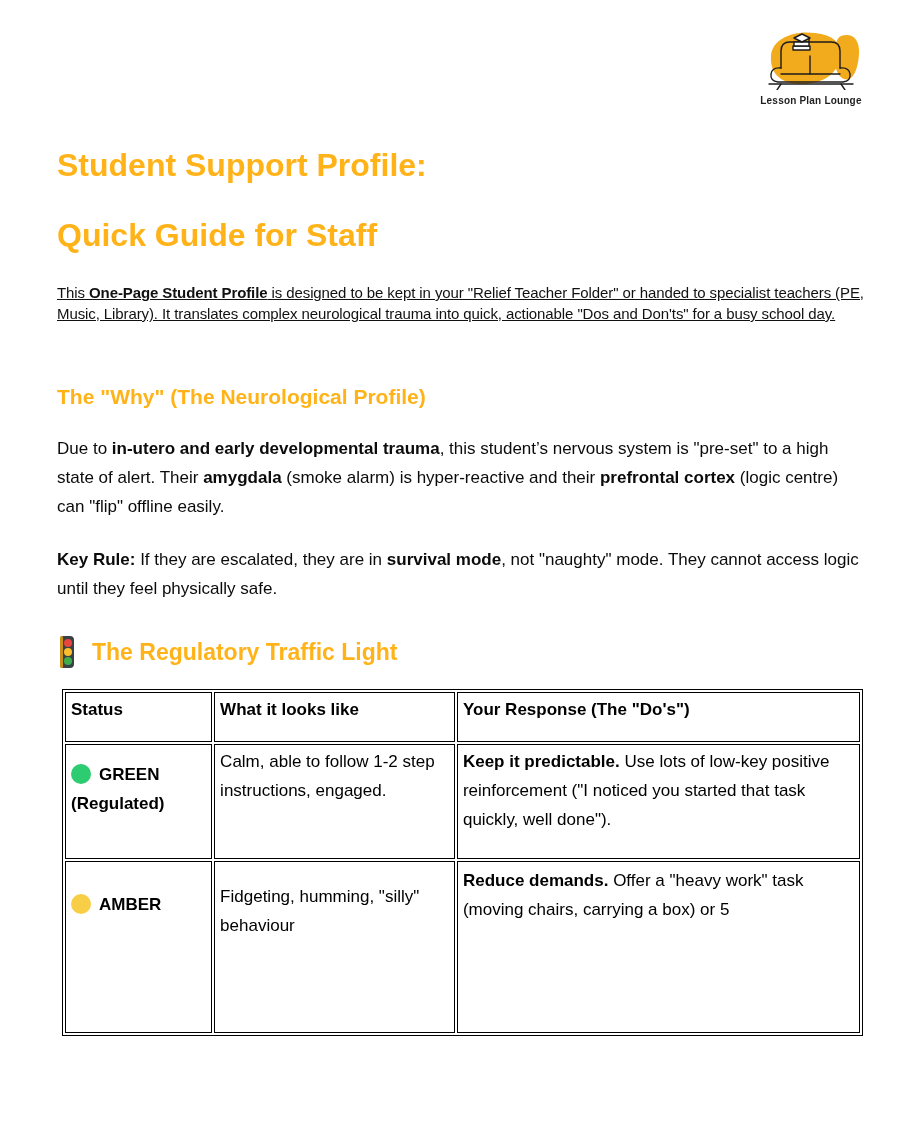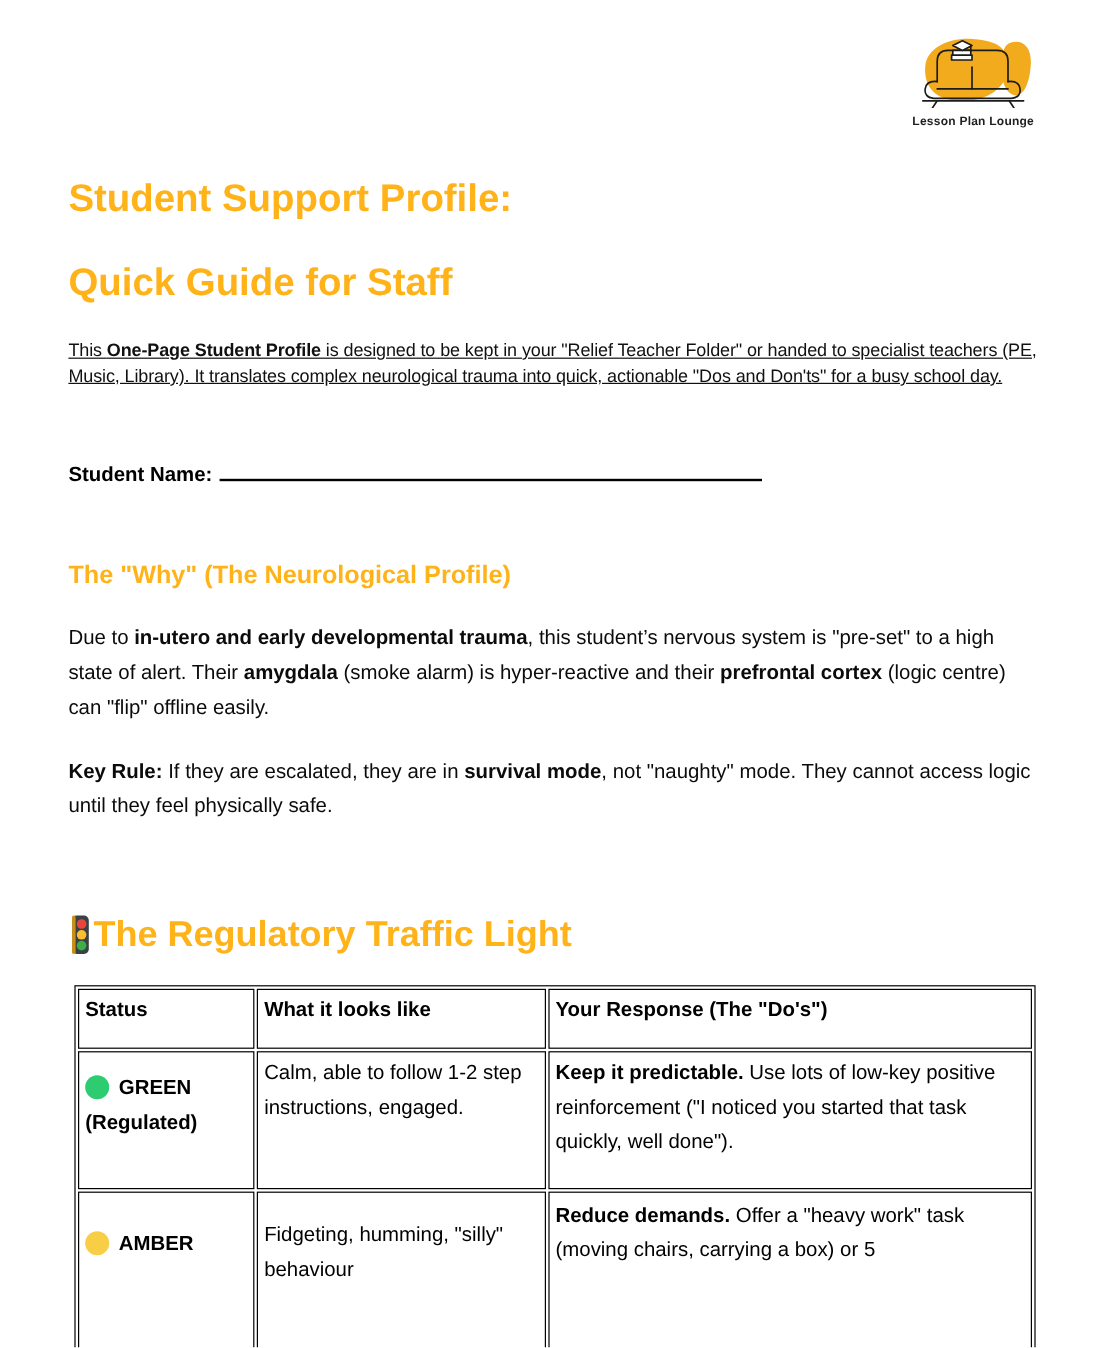--- a/index.html
+++ b/index.html
@@ -79,25 +79,25 @@
     margin-top: 24px;
     max-width: 812px;
     font-size: 17px;
     line-height: 29px;
     color: #0b0b0b;
   }
   .b { font-weight: bold; }
 
   
   .traffic-heading {
-    margin-top: 76px;
+    margin-top: 32px;
     display: flex;
     align-items: center;
-    gap: 1px;
-    font-size: 30px;
+    gap: 15px;
+    font-size: 23px;
     font-weight: bold;
     color: #ffb319;
   }
 
   
   table.traffic {
     margin-top: 20px;
     margin-left: 5px;
     border-collapse: separate;
     border-spacing: 2px;
@@ -166,23 +166,20 @@
   <div class="content">
 
     <h1 class="title">
       <div class="line1">Student Support Profile:</div>
       <div class="line2">Quick Guide for Staff</div>
     </h1>
 
     <p class="intro"><span>This </span><span class="b">One-Page Student Profile</span><span> is designed to be kept in your "Relief Teacher Folder" or handed to specialist teachers (PE, Music, Library). It translates complex neurological trauma into quick, actionable "Dos and Don'ts" for a busy school day.</span></p>
 
     <div class="fields">
-      <div class="field-row">
-        <span class="field-label">Student Name:</span><span class="fill-line long"></span>
-      </div>
     </div>
 
     <h2 class="section-heading">The "Why" (The Neurological Profile)</h2>
     <p class="body-para"><span>Due to </span><span class="b">in-utero and early developmental trauma</span><span>, this student’s nervous system is "pre-set" to a high state of alert. Their </span><span class="b">amygdala</span><span> (smoke alarm) is hyper-reactive and their </span><span class="b">prefrontal cortex</span><span> (logic centre) can "flip" offline easily.</span></p>
     <p class="body-para" style="margin-top:24px;"><span class="b">Key Rule:</span><span> If they are escalated, they are in </span><span class="b">survival mode</span><span>, not "naughty" mode. They cannot access logic until they feel physically safe.</span></p>
 
     <h2 class="traffic-heading">
       <svg width="20" height="34" viewBox="0 0 20 34">
         <rect x="3" y="1" width="14" height="32" rx="4" fill="#3b4045"></rect>
         <rect x="3" y="1" width="3" height="32" rx="1.5" fill="#c98f1b"></rect>

